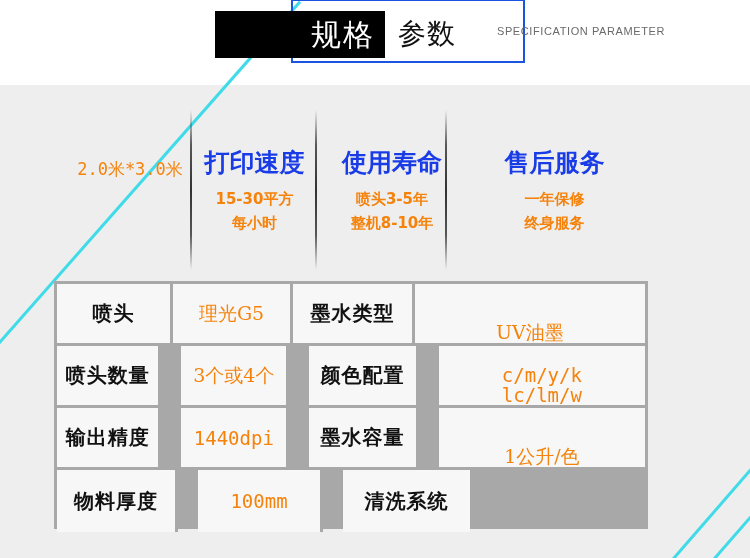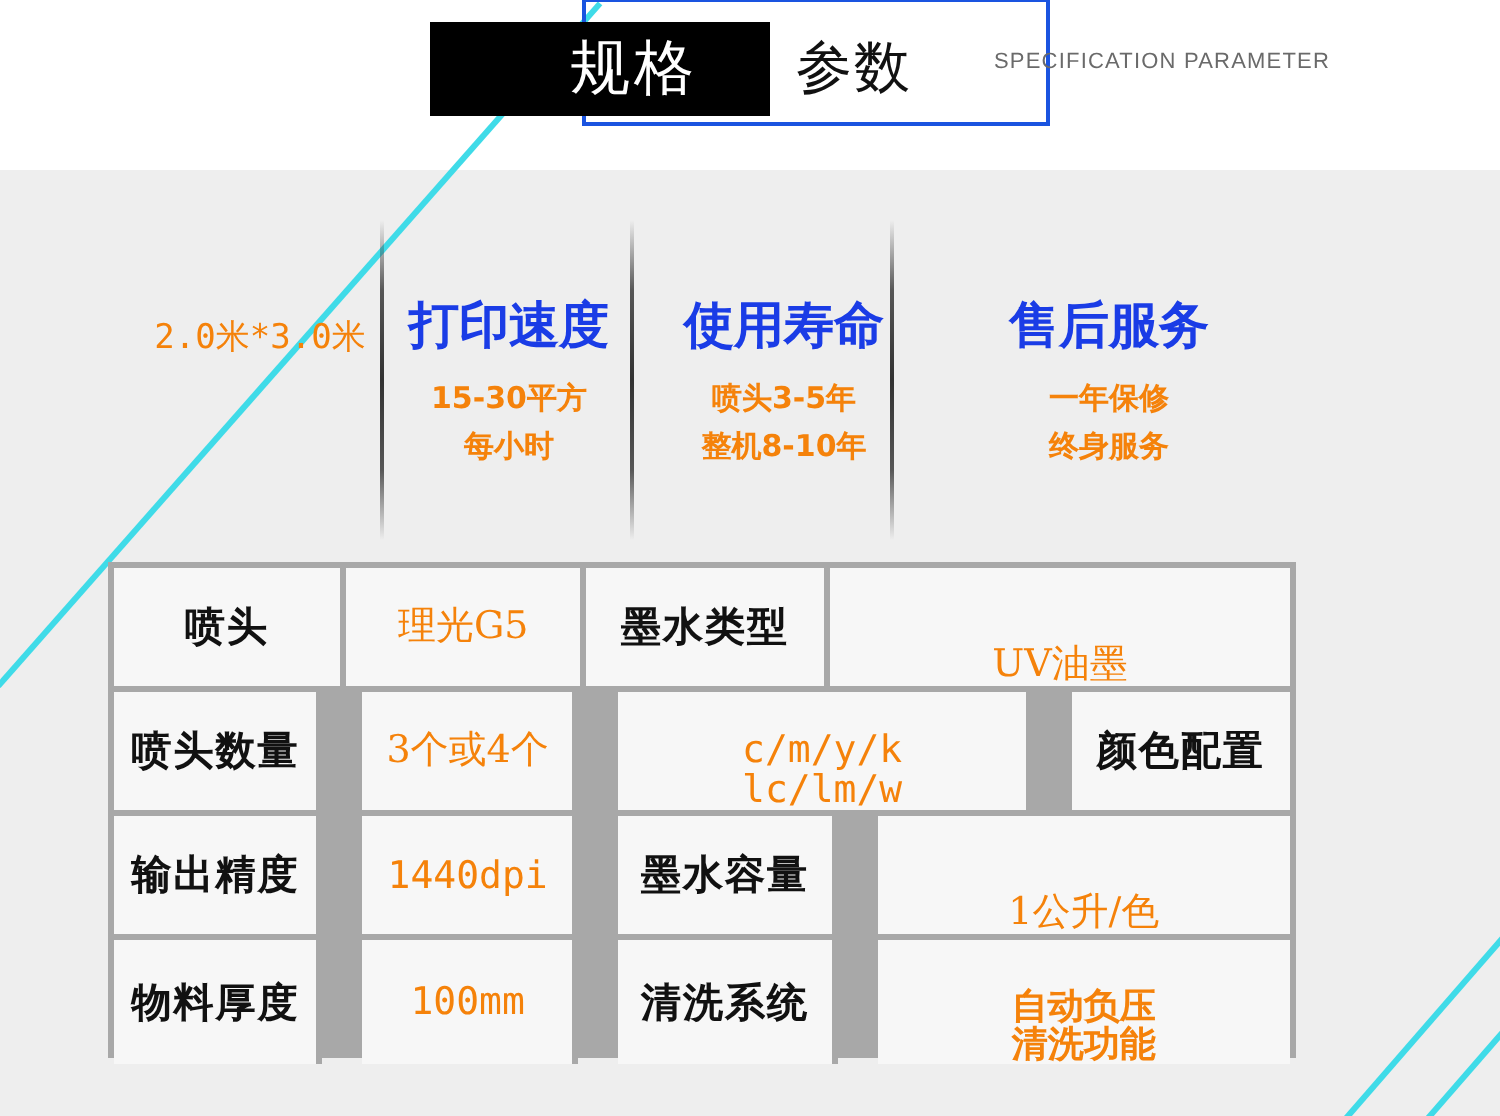--- a/index.html
+++ b/index.html
@@ -85,20 +85,21 @@
     left: 215px;
     top: 11px;
     width: 204px;
     height: 47px;
     line-height: 47px;
     text-align: center;
     color: #ffffff;
     font-size: 30px;
     letter-spacing: 2px;
     font-family: "DejaVu Sans", "Liberation Sans", sans-serif;
+    padding-left: 26px;
   }
   #header-subtitle-cn {
     position: absolute;
     left: 398px;
     top: 12px;
     height: 44px;
     line-height: 44px;
     color: #111111;
     font-size: 28px;
     letter-spacing: 1px;
@@ -293,27 +294,27 @@
         </div>
     </div>
 
     <div class="spec-row">
       <div class="spec-cell lbl">
           <span class="cell-label">喷头数量</span>
         </div>
       <div class="spec-cell val">
           <span class="cell-value">3个或4个</span>
         </div>
+      <div class="spec-cell lbl2">
+          <span class="cell-label">颜色配置</span>
+        </div>
       <div class="spec-cell val2">
           <span class="cell-value mono">c/m/y/k
 lc/lm/w</span>
         </div>
-      <div class="spec-cell lbl2">
-          <span class="cell-label">颜色配置</span>
-        </div>
     </div>
 
     <div class="spec-row">
       <div class="spec-cell lbl">
           <span class="cell-label">输出精度</span>
         </div>
       <div class="spec-cell val">
           <span class="cell-value mono">1440dpi</span>
         </div>
       <div class="spec-cell lbl2">
@@ -327,21 +328,17 @@
     <div class="spec-row">
       <div class="spec-cell lbl">
           <span class="cell-label">物料厚度</span>
         </div>
       <div class="spec-cell val">
           <span class="cell-value mono">100mm</span>
         </div>
       <div class="spec-cell lbl2">
           <span class="cell-label">清洗系统</span>
         </div>
-      <div class="spec-cell val2">
-          <span class="cell-value two-line">自动负压
-清洗功能</span>
-        </div>
     </div>
 
   </div>
 
 </div>
 
 </body></html>

